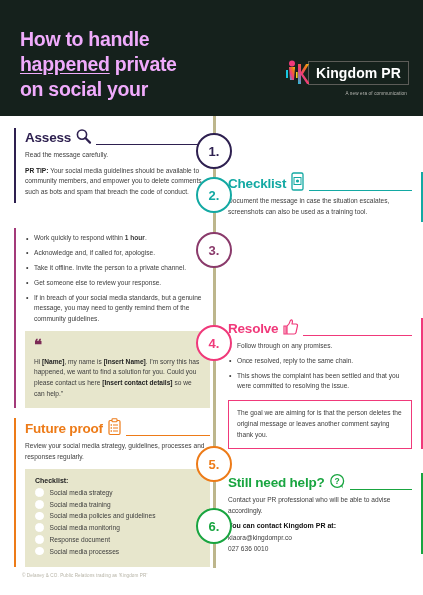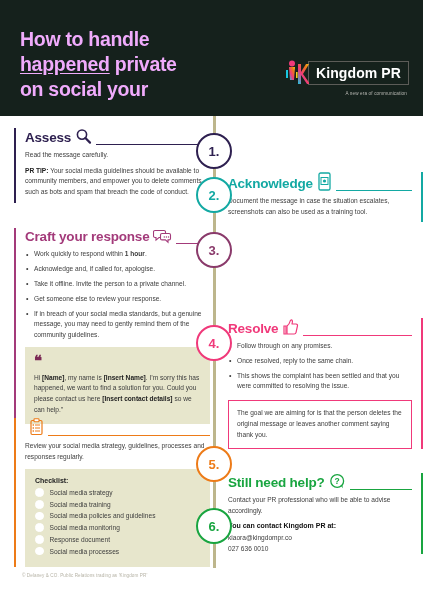--- a/index.html
+++ b/index.html
@@ -178,49 +178,36 @@
     <span class="rule" style="background:#2e2050;"></span>
   </div>
   <div class="sec-body">
     <p>Read the message carefully.</p>
     <p><b>PR TIP:</b><span> Your social media guidelines should be available to community members, and empower you to delete comments such as bots and spam that breach the code of conduct.</span></p>
   </div>
 </div>
 
 <div class="sec sec-right" style="top:172px;border-right-color:#13a9a3;">
   <div class="sec-head">
-    <span class="sec-title" style="color:#13a9a3;">Acknowledge</span>
+    <span class="sec-title" style="color:#13a9a3;">Checklist</span>
     <span class="sec-icon">
       <svg width="15" height="19" viewBox="0 0 15 19">
           <rect x="2" y="1" width="11" height="17" rx="1.6" fill="none" stroke="#13a9a3" stroke-width="1.3"></rect>
           <rect x="4" y="5.5" width="7" height="7" fill="none" stroke="#13a9a3" stroke-width="1"></rect>
           <circle cx="7.5" cy="9" r="1.6" fill="#13a9a3"></circle>
         </svg>
     </span>
     <span class="rule" style="background:#13a9a3;"></span>
   </div>
   <div class="sec-body">
     <p>Document the message in case the situation escalates, screenshots can also be used as a training tool.</p>
   </div>
 </div>
 
 <div class="sec sec-left" style="top:228px;border-left-color:#a33a7a;">
-  <div class="sec-head">
-    <span class="sec-title" style="color:#a33a7a;">Craft your response</span>
-    <span class="sec-icon">
-      <svg width="19" height="16" viewBox="0 0 19 16">
-        <path d="M2 2.5 h9 a1.5 1.5 0 0 1 1.5 1.5 v4 a1.5 1.5 0 0 1 -1.5 1.5 h-5 l-3 2.6 v-2.6 h-1 a1.5 1.5 0 0 1 -1.5 -1.5 v-4 a1.5 1.5 0 0 1 1.5 -1.5 z" fill="none" stroke="#a33a7a" stroke-width="1.1"></path>
-        <path d="M9 5.5 h7 a1.5 1.5 0 0 1 1.5 1.5 v3.4 a1.5 1.5 0 0 1 -1.5 1.5 h-1 v2.3 l-2.6 -2.3 h-3.4 a1.5 1.5 0 0 1 -1.5 -1.5 v-3.4 a1.5 1.5 0 0 1 1.5 -1.5 z" fill="#fff" stroke="#a33a7a" stroke-width="1.1"></path>
-        <circle cx="11.3" cy="9" r="0.7" fill="#a33a7a"></circle>
-          <circle cx="13.4" cy="9" r="0.7" fill="#a33a7a"></circle>
-          <circle cx="15.5" cy="9" r="0.7" fill="#a33a7a"></circle>
-      </svg>
-    </span>
-    <span class="rule" style="background:#a33a7a;"></span>
-  </div>
 
   <ul class="bullets">
     <li><span>Work quickly to respond within </span><b>1 hour</b><span>.</span></li>
     <li><span>Acknowledge and, if called for, apologise.</span></li>
     <li><span>Take it offline. Invite the person to a private channel.</span></li>
     <li><span>Get someone else to review your response.</span></li>
     <li><span>If in breach of your social media standards, but a genuine message, you may need to gently remind them of the community guidelines.</span></li>
   </ul>
 
   <div class="quote-box">
@@ -243,20 +230,21 @@
   <ul class="bullets">
     <li><span>Follow through on any promises.</span></li>
     <li><span>Once resolved, reply to the same chain.</span></li>
     <li><span>This shows the complaint has been settled and that you were committed to resolving the issue.</span></li>
   </ul>
   <div class="outline-box">The goal we are aiming for is that the person deletes the original message or leaves another comment saying thank you.</div>
 </div>
 
 <div class="sec sec-left" style="top:418px;border-left-color:#ed7b18;">
   <div class="sec-head">
+    <span class="sec-title" style="color:#ed7b18;">Future proof</span>
     <span class="sec-icon">
       <svg width="15" height="18" viewBox="0 0 15 18">
           <rect x="2" y="2.5" width="11" height="14" rx="1.2" fill="none" stroke="#ed7b18" stroke-width="1.2"></rect>
           <rect x="5" y="0.8" width="5" height="3" rx="0.8" fill="#fff" stroke="#ed7b18" stroke-width="1.1"></rect>
           <line x1="6" y1="7" x2="11" y2="7" stroke="#ed7b18" stroke-width="1"></line>
           <line x1="6" y1="10" x2="11" y2="10" stroke="#ed7b18" stroke-width="1"></line>
           <line x1="6" y1="13" x2="11" y2="13" stroke="#ed7b18" stroke-width="1"></line>
           <rect x="3.6" y="6.3" width="1.4" height="1.4" fill="#ed7b18"></rect>
           <rect x="3.6" y="9.3" width="1.4" height="1.4" fill="#ed7b18"></rect>
           <rect x="3.6" y="12.3" width="1.4" height="1.4" fill="#ed7b18"></rect>

